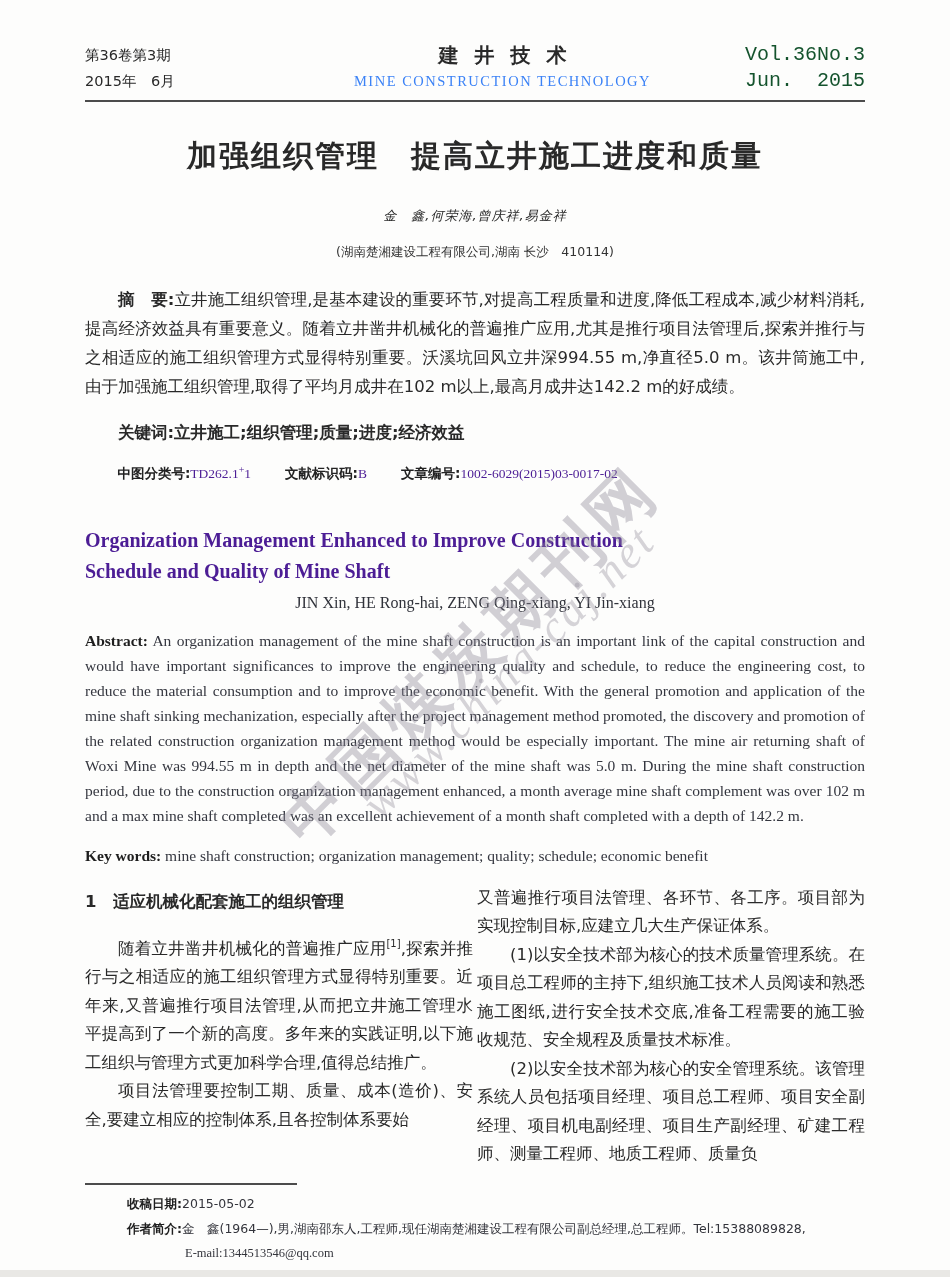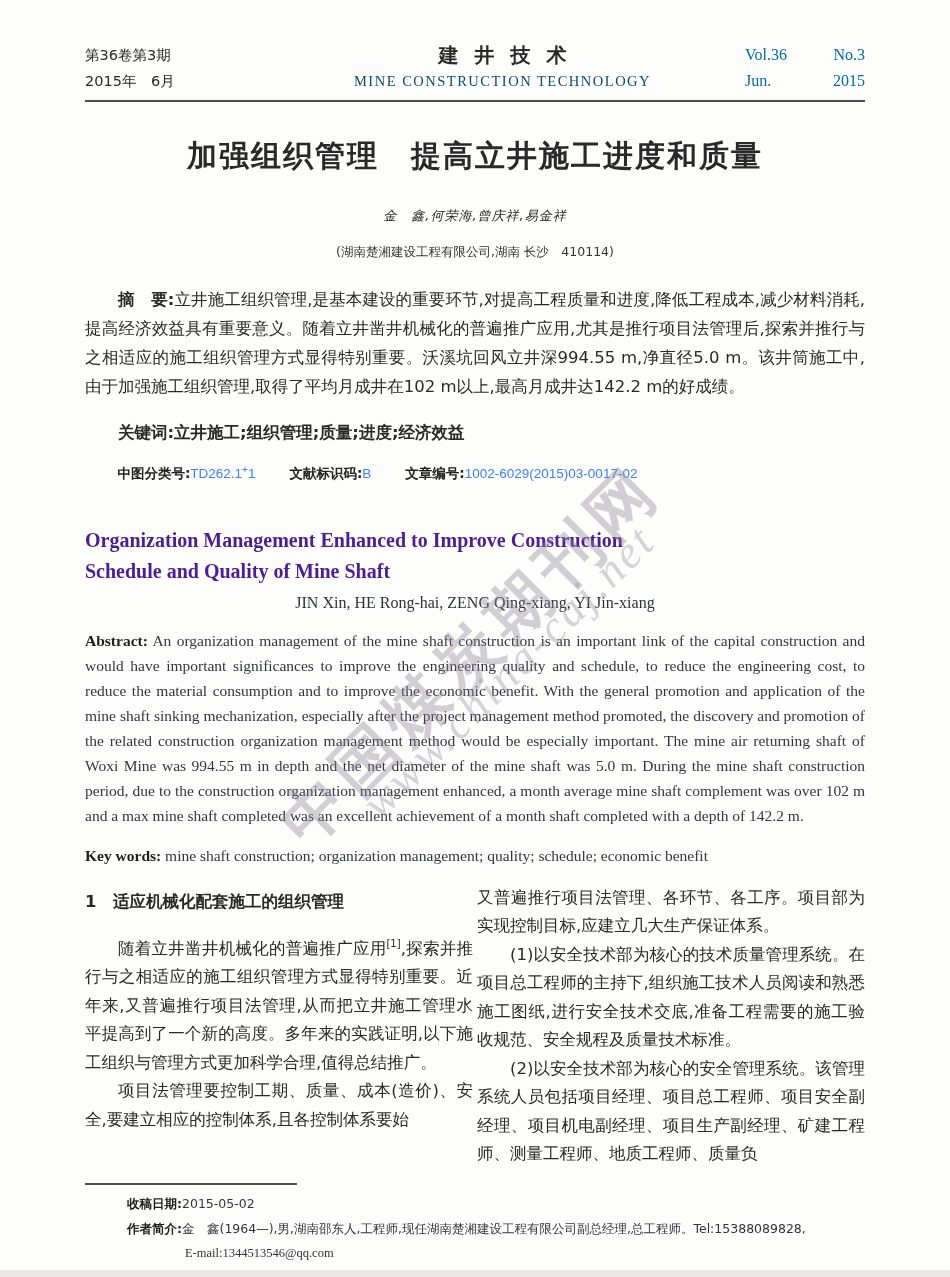--- a/index.html
+++ b/index.html
@@ -11,34 +11,34 @@
     overflow:hidden;
     color:#292929;
     font-family:"DejaVu Sans","Liberation Sans",sans-serif;
   }
   .inner{position:relative;width:780px;margin:0 85px;}
   
   .hdr{display:flex;align-items:flex-start;padding-top:42px;}
   .hdr-left{width:175px;font-size:14.5px;font-weight:normal;line-height:26px;}
   .hdr-center{flex:1;text-align:center;}
   .jtitle-cn{font-size:20px;font-weight:bold;letter-spacing:16px;text-indent:16px;line-height:26px;}
-  .jtitle-en{font-family:"Liberation Serif",serif;font-size:14.5px;letter-spacing:1.5px;line-height:26px;color:#0c4a6e;}
-  .hdr-right{width:120px;font-family:Liberation Serif, serif;font-size:16px;line-height:26px;color:#0369a1;}
+  .jtitle-en{font-family:"Liberation Serif",serif;font-size:14.5px;letter-spacing:1.5px;line-height:26px;color:#3b82f6;}
+  .hdr-right{width:120px;font-family:Liberation Mono, monospace;font-size:20px;line-height:26px;color:#14532d;}
   .hdr-right .row{display:flex;justify-content:space-between;}
   .rule{border-bottom:2px solid #4c4c4c;margin-top:6px;}
   
   .art-title{font-size:30px;font-weight:bold;text-align:center;letter-spacing:2px;margin:34px 0 0;}
   .authors{font-size:13px;text-align:center;margin-top:30px;letter-spacing:1px;font-style:italic;}
   .affil{font-size:12.5px;text-align:center;margin-top:19px;color:#333;}
   
   .cn-abs{font-size:16.5px;line-height:29px;text-align:justify;margin-top:24px;text-indent:2em;}
   .cn-kw{font-size:16.5px;line-height:29px;margin-top:1px;text-indent:2em;font-weight:bold;}
   .clc{font-size:13.5px;margin-top:8px;text-indent:2.4em;color:#333;}
   .clc b{color:#222;}
-  .clc .val{font-family:Liberation Sans, sans-serif;color:#3b82f6;}
+  .clc .val{font-family:Liberation Serif, serif;color:#4c1d95;}
   .clc .gap{display:inline-block;width:34px;}
   
   .en{font-family:"Liberation Serif",serif;}
   .en-title{font-size:20px;font-weight:bold;line-height:31px;margin-top:42px;color:#4c1d95;}
   .en-authors{font-size:16px;text-align:center;margin-top:7px;color:#30323a;}
   .en-affil{font-size:12px;font-style:italic;text-align:center;margin-top:8px;color:#4a4c55;}
   .en-abs{font-size:15.5px;line-height:25px;text-align:justify;margin-top:16px;color:#34363f;}
   .en-abs b,.en-kw b{color:#1e1e1e;}
   .en-kw{font-size:15.5px;line-height:25px;margin-top:0;color:#34363f;}
   

